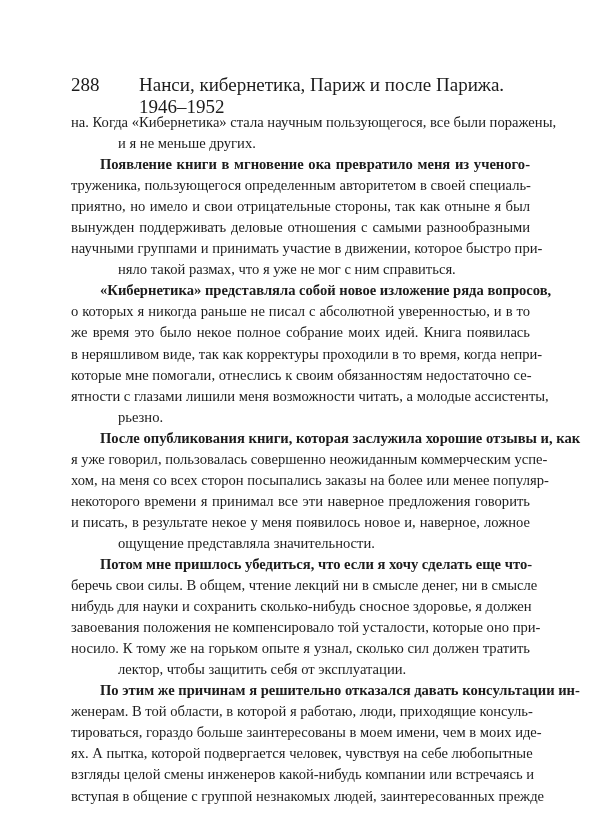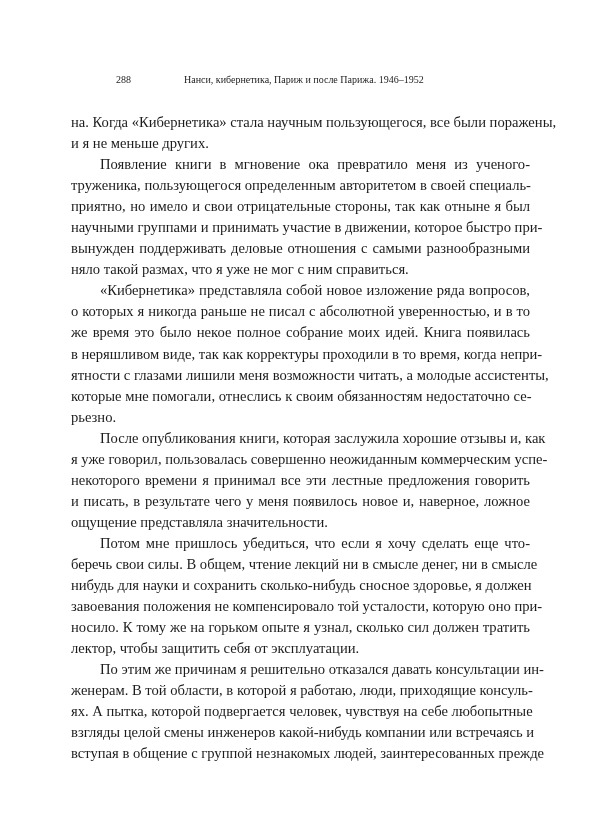--- a/index.html
+++ b/index.html
@@ -1,78 +1,80 @@
 <!DOCTYPE html>
 <html><head>
 <meta charset="utf-8">
 <style>
   html, body { margin:0; padding:0; background:#ffffff; }
   body { width:600px; height:840px; position:relative; overflow:hidden;
          font-family:"Liberation Serif", "DejaVu Serif", serif; color:#1c1c1c; }
-  .header { position:absolute; top:74px; left:71px; width:460px; height:20px; font-size:10px;margin-left:45px; }
+  .header { position:absolute; top:74px; left:71px; width:460px; height:20px; font-size:19px; }
   .page-num { position:absolute; left:0; top:0; }
   .running-title { position:absolute; left:68px; top:0; }
   .body { position:absolute; top:112px; left:71px; width:459px; font-size:14.6px; }
   .line { height:21.05px; line-height:21.05px; white-space:nowrap; text-align:justify;
           text-align-last:justify; }
-  .line.last { text-align-last:left; }
-  .line.indent { padding-left:29px; }
+  .line.last { text-align-last:left;margin-left:47px; }
+  .line.indent { padding-left:29px;font-weight:bold; }
 </style>
 </head>
 <body>
 
 <div class="header">
   <span class="page-num">288</span>
   <span class="running-title">Нанси, кибернетика, Париж и после Парижа. 1946–1952</span>
 </div>
 
 <div class="body">
 
   <div>
     <div class="line">на. Когда «Кибернетика» стала научным пользующегося, все были поражены,</div>
     <div class="line last">и я не меньше других.</div>
   </div>
 
   <div>
     <div class="line indent">Появление книги в мгновение ока превратило меня из ученого-</div>
     <div class="line">труженика, пользующегося определенным авторитетом в своей специаль-</div>
     <div class="line">приятно, но имело и свои отрицательные стороны, так как отныне я был</div>
+    <div class="line">вынужден поддерживать деловые отношения с самыми разнообразными</div>
     <div class="line">научными группами и принимать участие в движении, которое быстро при-</div>
-    <div class="line">вынужден поддерживать деловые отношения с самыми разнообразными</div>
     <div class="line last">няло такой размах, что я уже не мог с ним справиться.</div>
   </div>
 
   <div>
     <div class="line indent">«Кибернетика» представляла собой новое изложение ряда вопросов,</div>
     <div class="line">о которых я никогда раньше не писал с абсолютной уверенностью, и в то</div>
     <div class="line">же время это было некое полное собрание моих идей. Книга появилась</div>
     <div class="line">в неряшливом виде, так как корректуры проходили в то время, когда непри-</div>
+    <div class="line">которые мне помогали, отнеслись к своим обязанностям недостаточно се-</div>
     <div class="line">ятности с глазами лишили меня возможности читать, а молодые ассистенты,</div>
-    <div class="line">которые мне помогали, отнеслись к своим обязанностям недостаточно се-</div>
     <div class="line last">рьезно.</div>
   </div>
 
   <div>
     <div class="line indent">После опубликования книги, которая заслужила хорошие отзывы и, как</div>
     <div class="line">я уже говорил, пользовалась совершенно неожиданным коммерческим успе-</div>
-    <div class="line">некоторого времени я принимал все эти лестные предложения говорить</div>
-    <div class="line">и писать, в результате чего у меня появилось новое и, наверное, ложное</div>
+    <div class="line">хом, на меня со всех сторон посыпались заказы на более или менее популяр-</div>
+    <div class="line">некоторого времени я принимал все эти наверное предложения говорить</div>
+    <div class="line">и писать, в результате некое у меня появилось новое и, наверное, ложное</div>
     <div class="line last">ощущение представляла значительности.</div>
   </div>
 
   <div>
     <div class="line indent">Потом мне пришлось убедиться, что если я хочу сделать еще что-</div>
     <div class="line">беречь свои силы. В общем, чтение лекций ни в смысле денег, ни в смысле</div>
     <div class="line">нибудь для науки и сохранить сколько-нибудь сносное здоровье, я должен</div>
-    <div class="line">завоевания положения не компенсировало той усталости, которую оно при-</div>
+    <div class="line">завоевания положения не компенсировало той усталости, которые оно при-</div>
     <div class="line">носило. К тому же на горьком опыте я узнал, сколько сил должен тратить</div>
     <div class="line last">лектор, чтобы защитить себя от эксплуатации.</div>
   </div>
 
   <div>
     <div class="line indent">По этим же причинам я решительно отказался давать консультации ин-</div>
     <div class="line">женерам. В той области, в которой я работаю, люди, приходящие консуль-</div>
+    <div class="line">тироваться, гораздо больше заинтересованы в моем имени, чем в моих иде-</div>
     <div class="line">ях. А пытка, которой подвергается человек, чувствуя на себе любопытные</div>
     <div class="line">взгляды целой смены инженеров какой-нибудь компании или встречаясь и</div>
     <div class="line">вступая в общение с группой незнакомых людей, заинтересованных прежде</div>
 
   </div>
 </div>
 
 </body></html>

